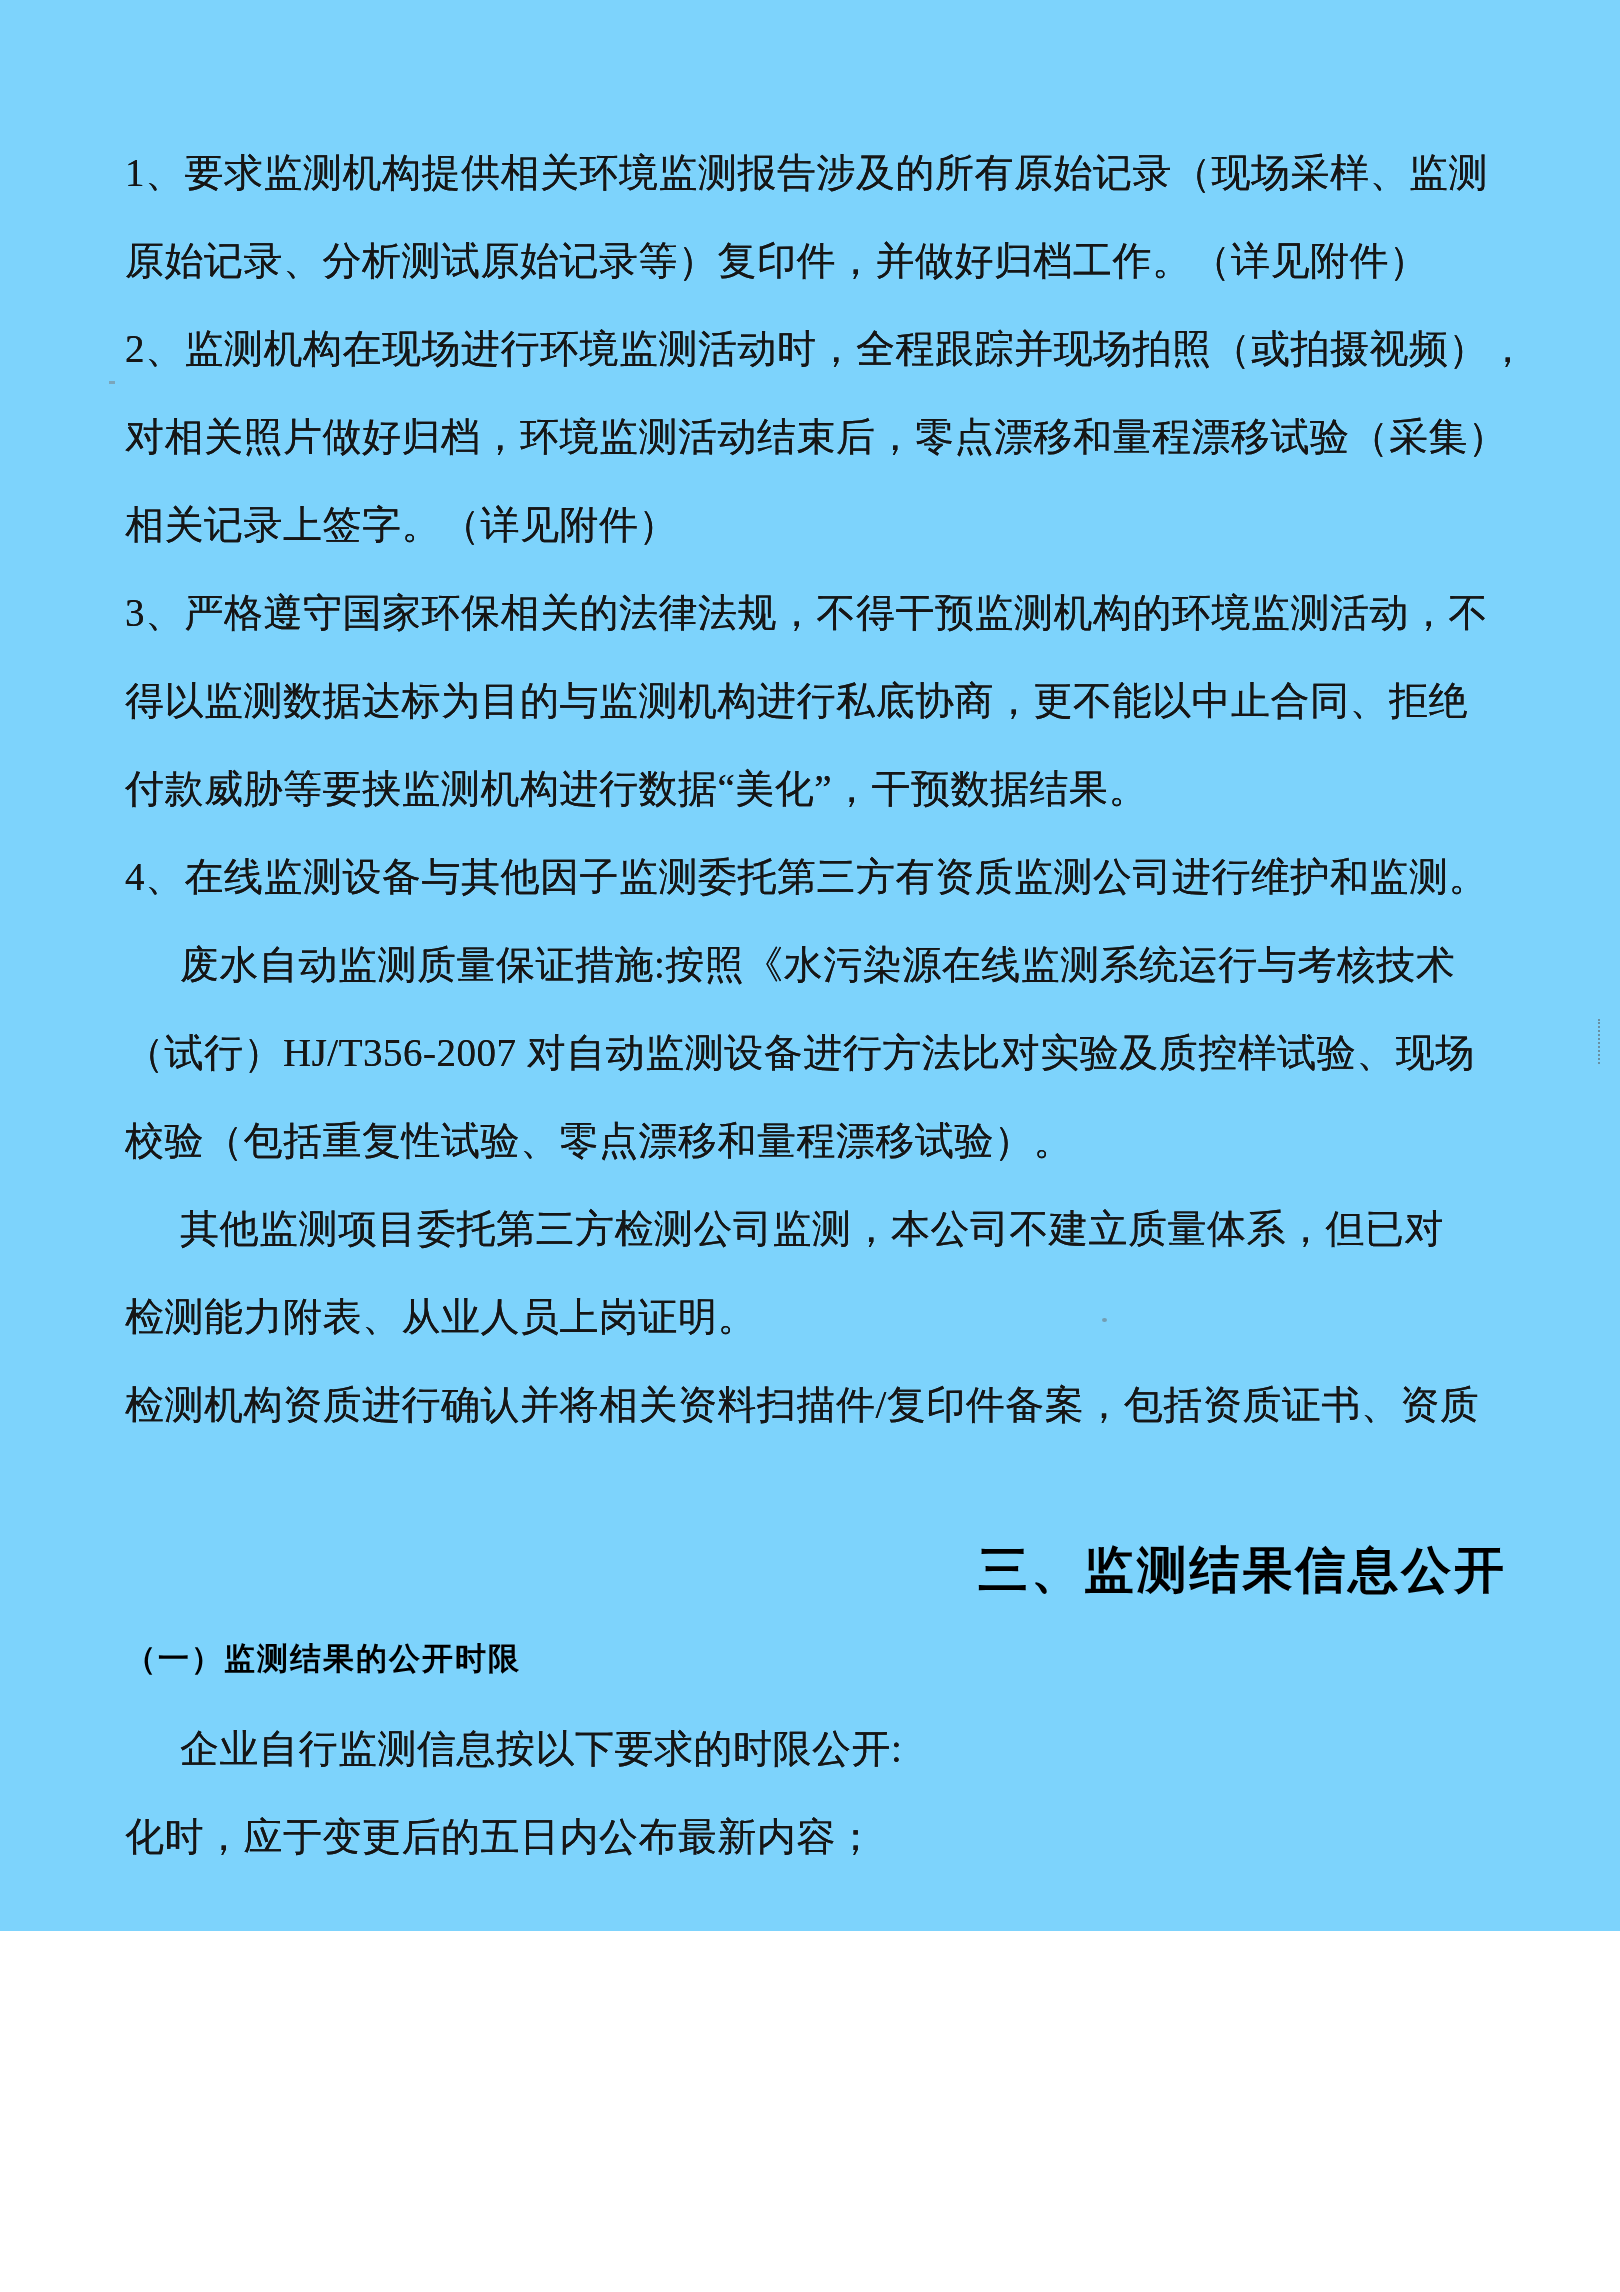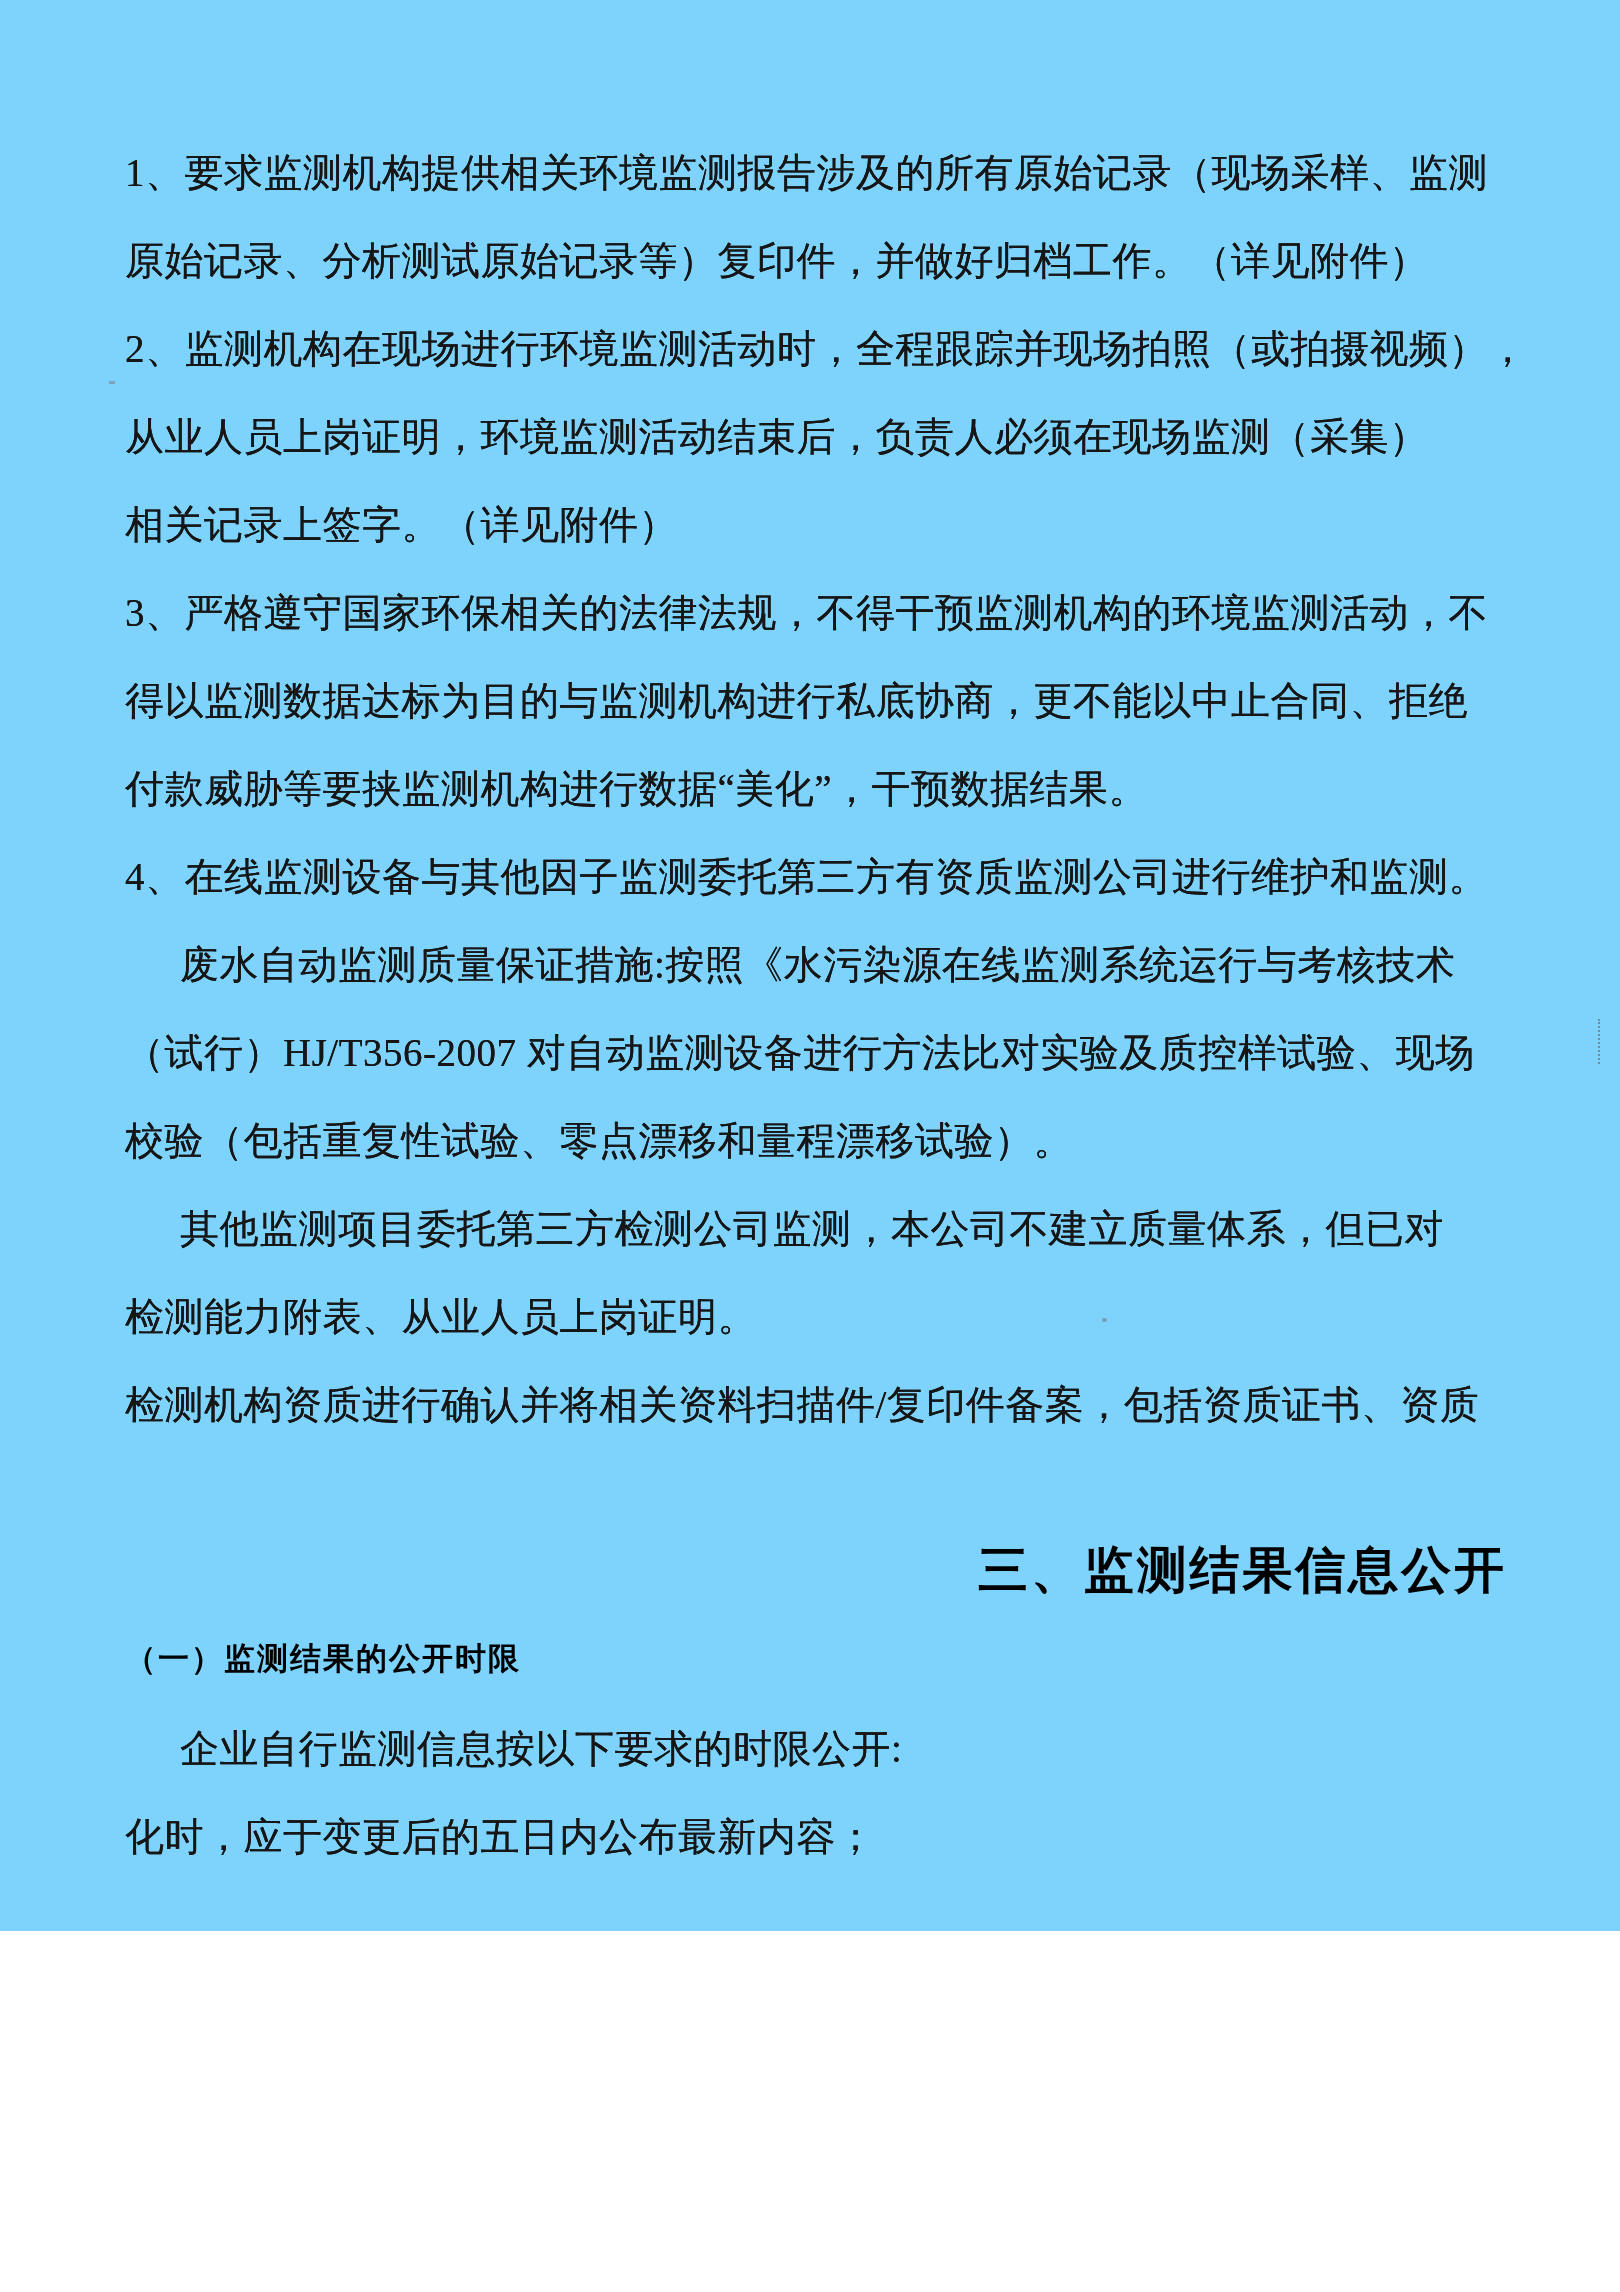--- a/index.html
+++ b/index.html
@@ -101,21 +101,21 @@
 </head>
 <body>
 
 <div class="page">
   <div class="textcol">
 
     <div class="block">
         <div class="line">1、要求监测机构提供相关环境监测报告涉及的所有原始记录（现场采样、监测</div>
         <div class="line">原始记录、分析测试原始记录等）复印件，并做好归档工作。（详见附件）</div>
         <div class="line">2、监测机构在现场进行环境监测活动时，全程跟踪并现场拍照（或拍摄视频），</div>
-        <div class="line">从业人员上岗证明，环境监测活动结束后，负责人必须在现场监测（采集）</div>
+        <div class="line">对相关照片做好归档，环境监测活动结束后，零点漂移和量程漂移试验（采集）</div>
         <div class="line">相关记录上签字。（详见附件）</div>
         <div class="line">3、严格遵守国家环保相关的法律法规，不得干预监测机构的环境监测活动，不</div>
         <div class="line">得以监测数据达标为目的与监测机构进行私底协商，更不能以中止合同、拒绝</div>
         <div class="line">付款威胁等要挟监测机构进行数据“美化”，干预数据结果。</div>
         <div class="line">4、在线监测设备与其他因子监测委托第三方有资质监测公司进行维护和监测。</div>
         <div class="line indent">废水自动监测质量保证措施:按照《水污染源在线监测系统运行与考核技术</div>
         <div class="line">（试行）HJ/T356-2007 对自动监测设备进行方法比对实验及质控样试验、现场</div>
         <div class="line">校验（包括重复性试验、零点漂移和量程漂移试验）。</div>
         <div class="line indent">其他监测项目委托第三方检测公司监测，本公司不建立质量体系，但已对</div>
         <div class="line">检测能力附表、从业人员上岗证明。</div>

